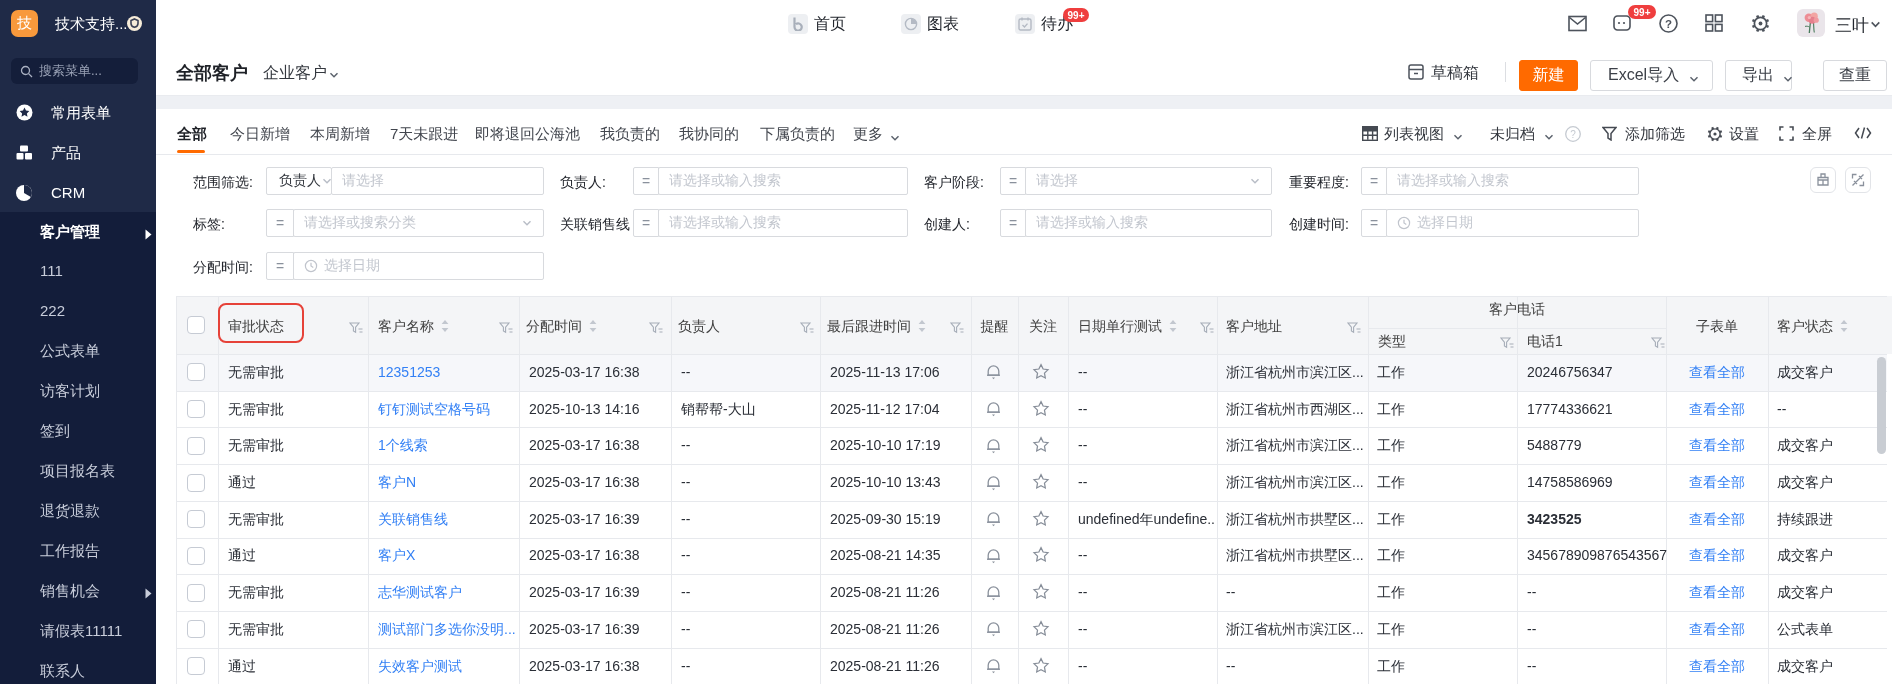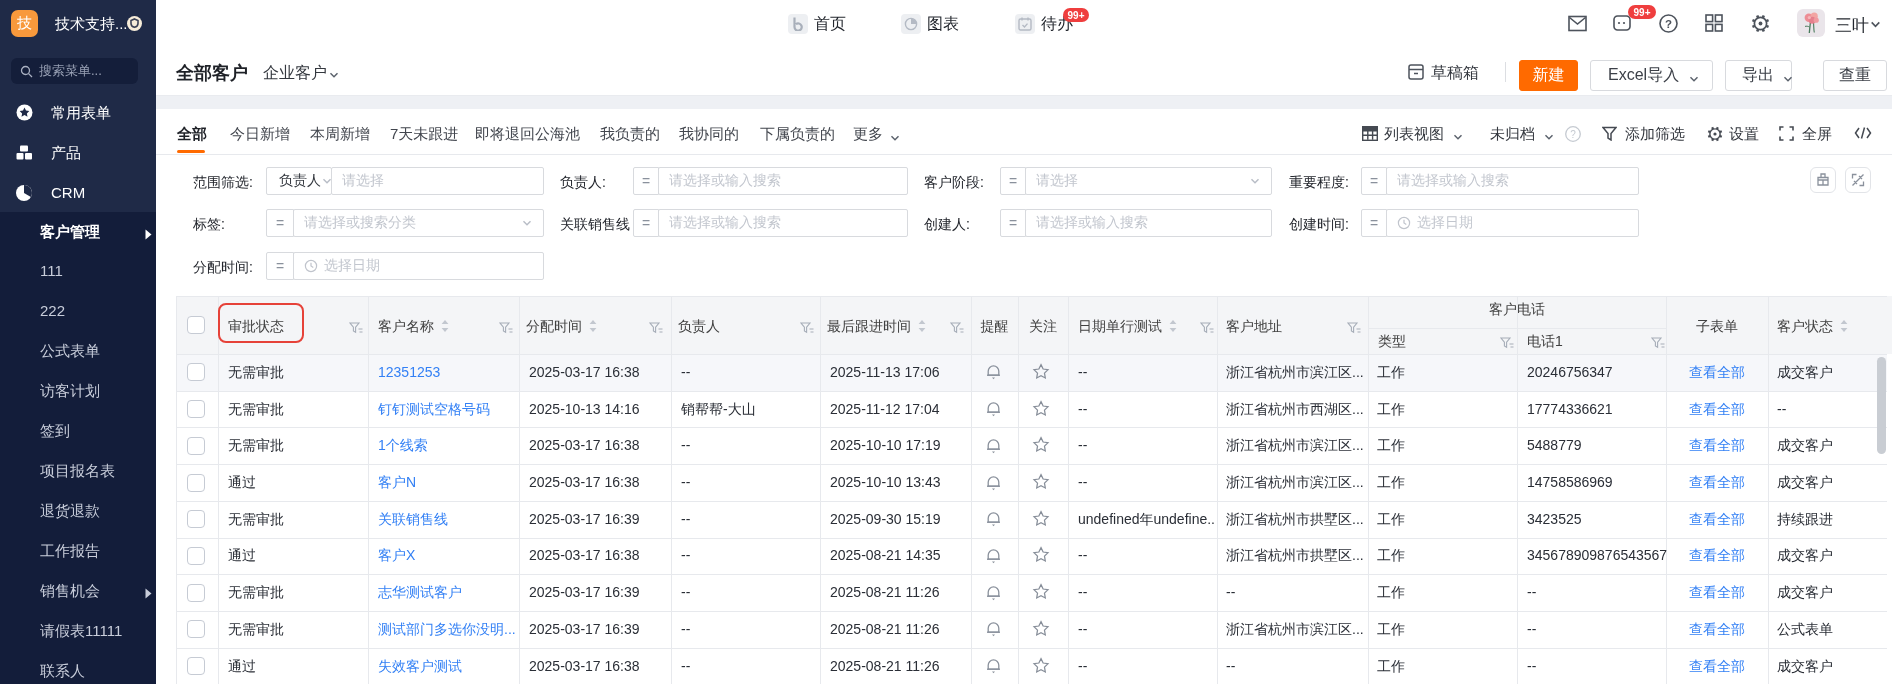--- a/index.html
+++ b/index.html
@@ -478,21 +478,21 @@
         <path d="M3.2 12.2V8.2a5.3 5.3 0 0 1 10.6 0v4z" fill="none" stroke="#8a919c" stroke-width="1.3"></path>
         <path d="M2 12.2h13" stroke="#8a919c" stroke-width="1.3"></path>
         <path d="M7 14.6h3L8.5 16.2z" fill="#8a919c"></path>
       </svg></div>
 <div class="ab" style="left:876px;top:400.7px"><svg width="18" height="17" viewBox="0 0 20 19">
         <path d="M10 1.8l2.4 4.9 5.4.8-3.9 3.8.9 5.4L10 14.2l-4.8 2.5.9-5.4L2.2 7.5l5.4-.8z" fill="none" stroke="#878e99" stroke-width="1.4"></path>
       </svg></div>
 <div class="cell" style="left:922px;top:401.7px;width:137px;">undefined年undefine...</div>
 <div class="cell" style="left:1070px;top:401.7px;width:142px;">浙江省杭州市拱墅区...</div>
 <div class="cell" style="left:1221px;top:401.7px;">工作</div>
-<div class="cell" style="left:1371px;top:401.7px;">3423525</div>
+<div class="cell" style="left:1371px;top:401.7px;font-weight:bold;">3423525</div>
 <div class="cell" style="left:1510px;top:401.7px;width:102px;text-align:center;"><span class="lnk">查看全部</span></div>
 <div class="cell" style="left:1621px;top:401.7px;">持续跟进</div>
 <div class="hline" style="left:20px;top:428.5px;width:1711px"></div>
 <div class="ckb" style="left:31px;top:437.9px"></div>
 <div class="cell" style="left:72px;top:438.4px;">通过</div>
 <div class="cell" style="left:222px;top:438.4px;width:140px;"><span class="lnk">客户X</span></div>
 <div class="cell" style="left:373px;top:438.4px;">2025-03-17 16:38</div>
 <div class="cell" style="left:525px;top:438.4px;">--</div>
 <div class="cell" style="left:674px;top:438.4px;">2025-08-21 14:35</div>
 <div class="ab" style="left:829px;top:437.9px"><svg width="17" height="18" viewBox="0 0 17 18">

